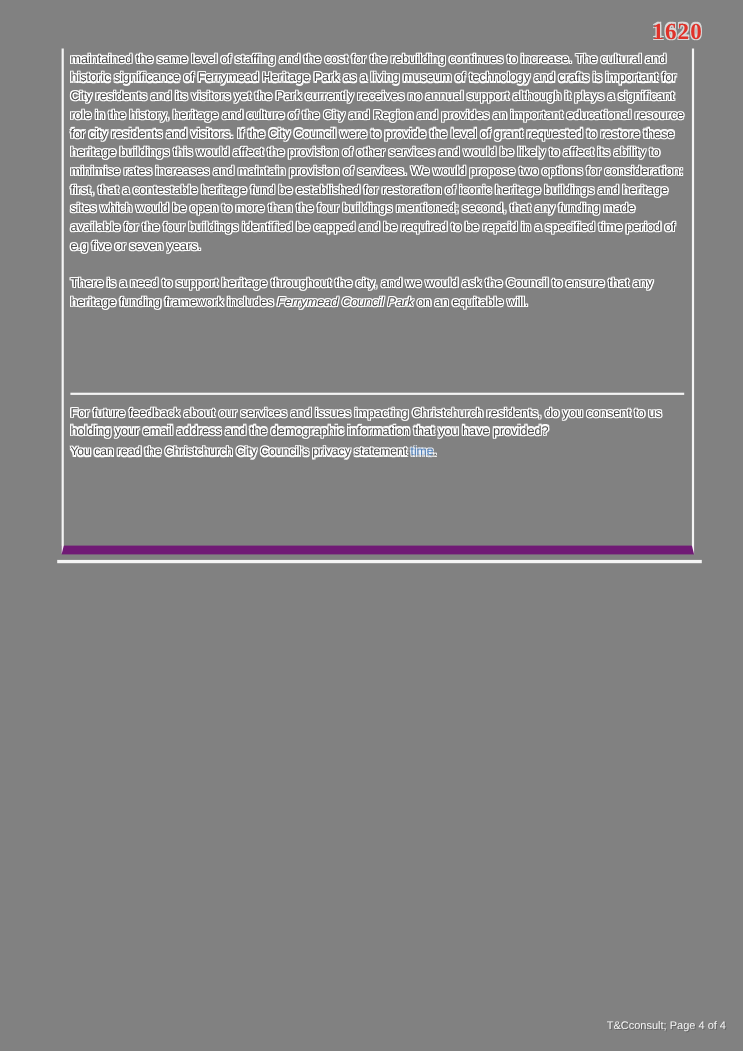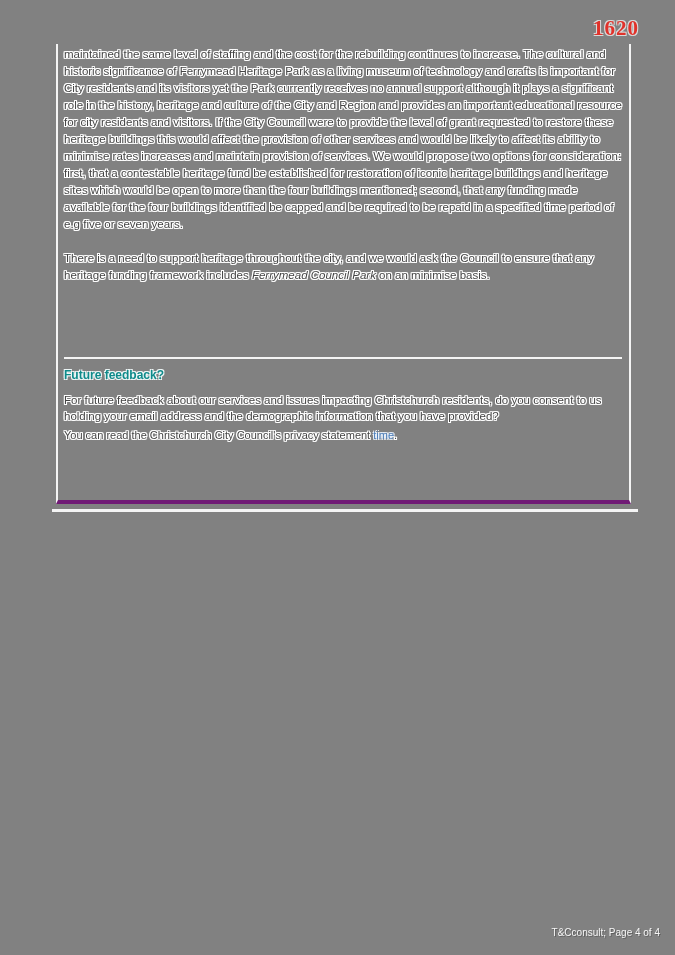--- a/index.html
+++ b/index.html
@@ -38,21 +38,21 @@
   }
   .content-box {
     position: absolute;
     left: 56px;
     top: 44px;
     width: 575px;
     height: 460px;
     box-sizing: border-box;
     border-left: 2px solid #f4f4f4;
     border-right: 2px solid #f4f4f4;
-    border-bottom: 4px solid #701a75;
+    border-bottom: 8px solid #701a75;
     padding: 2px 7px 0 6px;
   }
   .body-text {
     font-size: 11.5px;
     line-height: 17px;
     margin: 0;
   }
   .para-2 {
     margin-top: 17px;
   }
@@ -114,25 +114,24 @@
 </style>
 </head>
 <body>
 
 <div class="page-number">1620</div>
 
 <div class="content-box">
 
   <p class="body-text halo">maintained the same level of staffing and the cost for the rebuilding continues to increase.  The cultural and historic significance of Ferrymead Heritage Park as a living museum of technology and crafts is important for City residents and its visitors yet the Park currently receives no annual support although it plays a significant role in the history, heritage and culture of the City and Region and provides an important educational resource for city residents and visitors.  If the City Council were to provide the level of grant requested to restore these heritage buildings this would affect the provision of other services and would be likely to affect its ability to minimise rates increases and maintain provision of services. We would propose two options for consideration: first, that a contestable heritage fund be established for restoration of iconic heritage buildings and heritage sites which would be open to more than the four buildings mentioned;  second, that any funding made available for the four buildings identified be capped and be required to be repaid in a specified time period of e.g five or seven years.</p>
 
-  <p class="body-text halo para-2"><span>There is a need to support heritage throughout the city, and we would ask the Council to ensure that any heritage funding framework includes </span><span class="italic">Ferrymead Council Park</span><span> on an minimise basis.</span></p>
+  <p class="body-text halo para-2"><span>There is a need to support heritage throughout the city, and we would ask the Council to ensure that any heritage funding framework includes </span><span class="italic">Ferrymead Council Park</span><span> on an equitable will.</span></p>
 
   <div class="section-divider"></div>
 
-  <div class="feedback-heading">Future feedback?</div>
 
   <p class="body-text halo question-para">For future feedback about our services and issues impacting Christchurch residents, do you consent to us holding your email address and the demographic information that you have provided?</p>
 
   <div class="privacy-para halo">
     <div><span>You can read the Christchurch City Council's privacy statement </span><span class="link">time</span><span>.</span></div>
   </div>
 
 
 </div>
 

